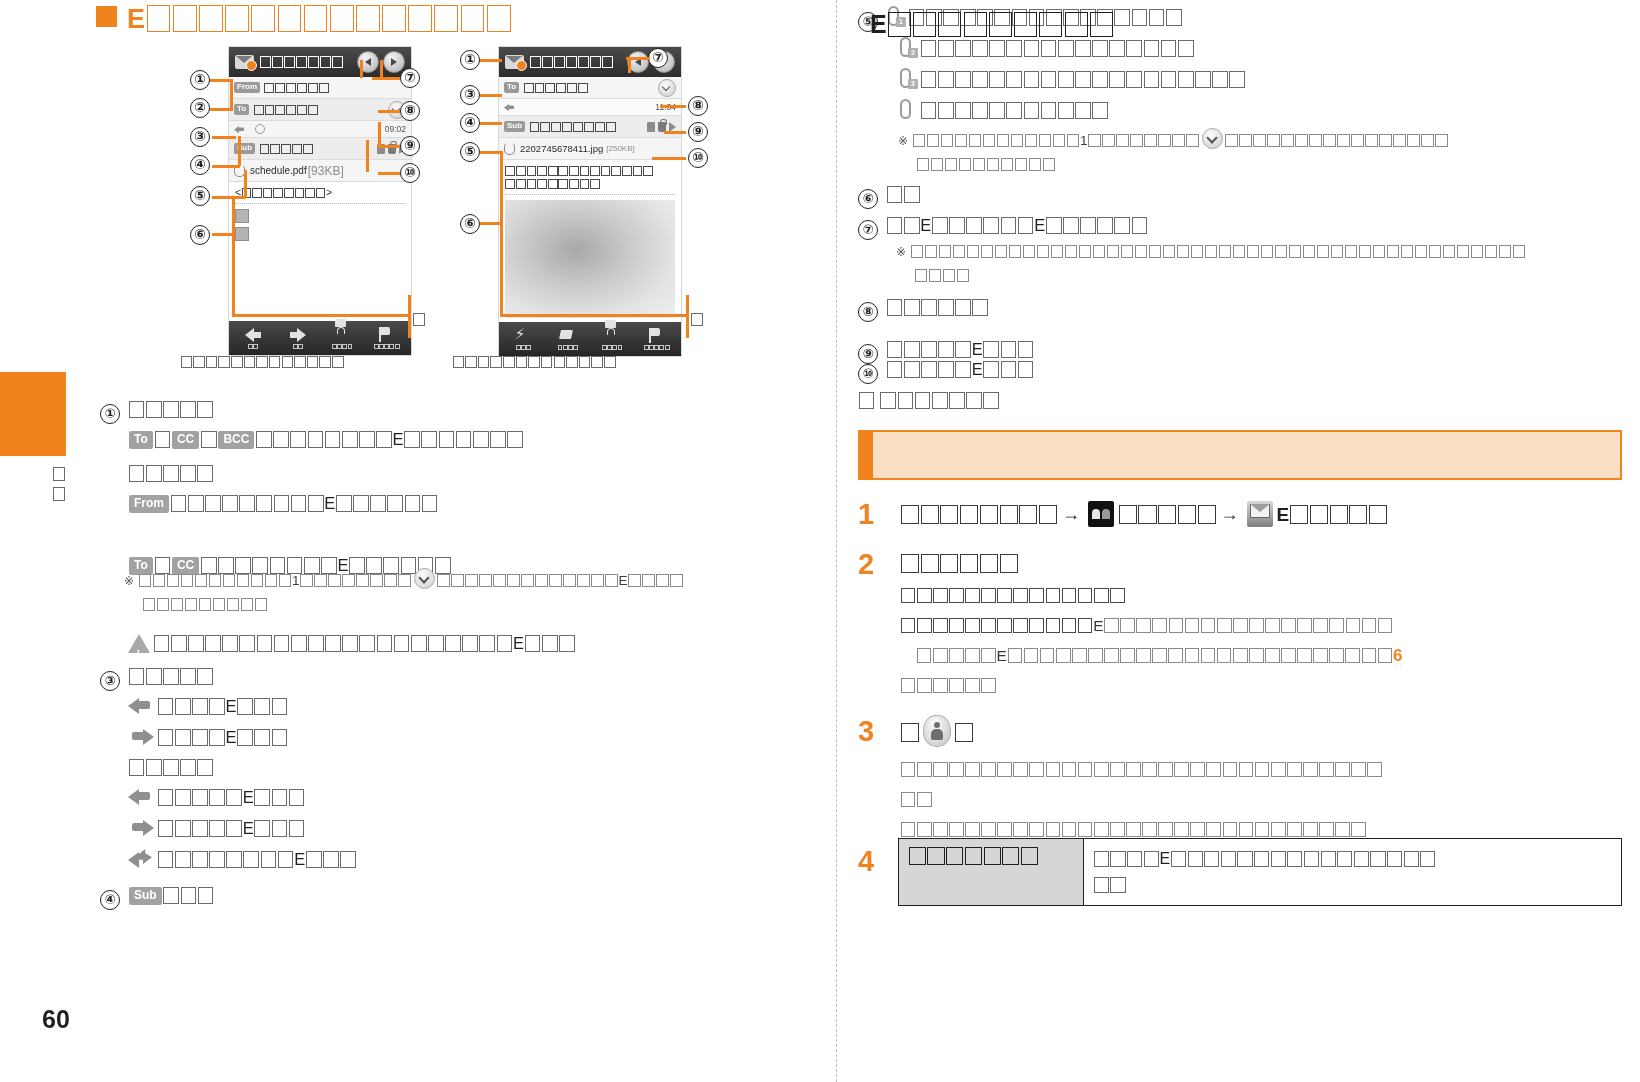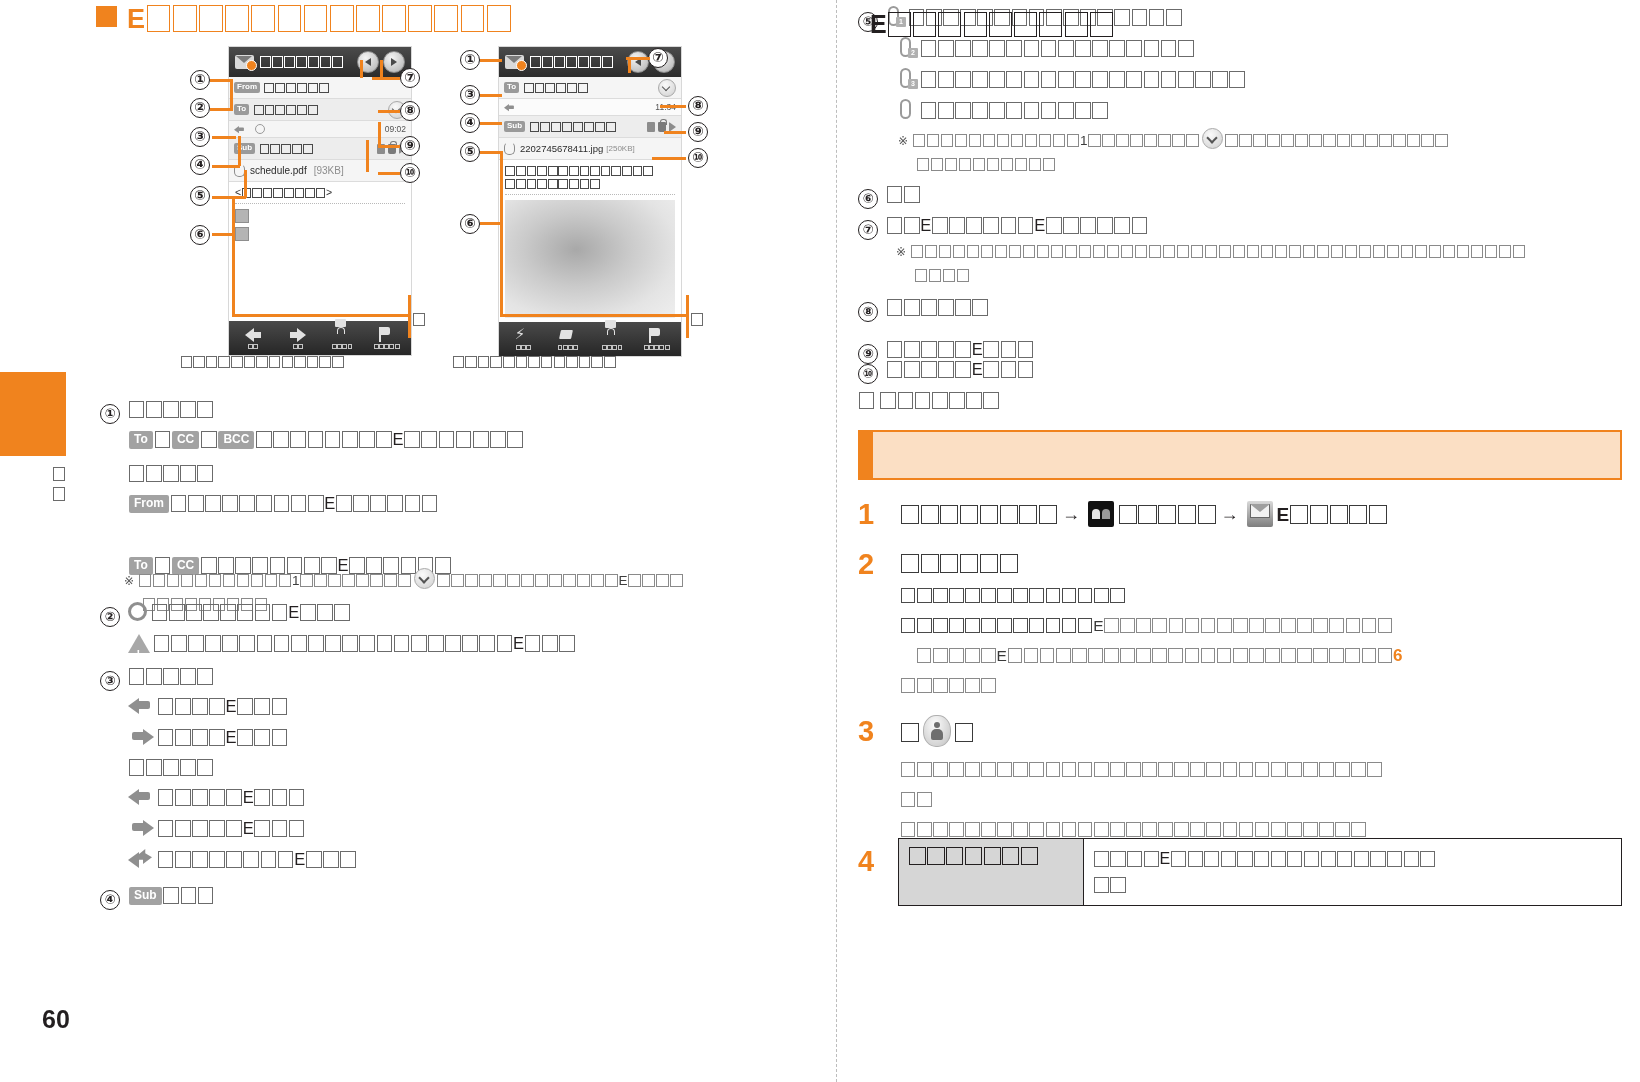--- a/index.html
+++ b/index.html
@@ -263,21 +263,21 @@
       <span class="txt"><span class="tofu"></span><span class="tofu"></span><span class="tofu"></span><span class="tofu"></span><span class="tofu"></span></span>
       <span class="right">
         <span class="mini"></span>
         <span class="mini lock"></span>
         <span class="mini flag"></span>
       </span>
     </div>
     <div class="ph-row">
       <span class="mini clip" style="margin-right:5px"></span>
       <span style="font-size:10px;color:#2b2b2b;">schedule.pdf</span>
-      <span style="font-size:10px;color:#8d8d8d;margin-left:7px;">[93KB]</span>
+      <span style="font-size:12px;color:#8d8d8d;margin-left:1px;">[93KB]</span>
     </div>
     <div class="ph-body">
       <div class="bodytxt">&lt;<span class="tofu"></span><span class="tofu"></span><span class="tofu"></span><span class="tofu"></span><span class="tofu"></span><span class="tofu"></span><span class="tofu"></span><span class="tofu"></span>&gt;</div>
       <div class="dotline"></div>
       <div class="smallthumb"></div>
       <div class="smallthumb"></div>
       <div style="height:72px"></div>
     </div>
     <div class="ph-toolbar">
       <div class="tbitem">
@@ -443,23 +443,20 @@
     <div class="ltext"><span class="badge">From</span><span class="tofu"></span><span class="tofu"></span><span class="tofu"></span><span class="tofu"></span><span class="tofu"></span><span class="tofu"></span><span class="tofu"></span><span class="tofu"></span><span class="tofu"></span>E<span class="tofu"></span><span class="tofu"></span><span class="tofu"></span><span class="tofu"></span><span class="tofu"></span><span class="tofu"></span></div>
   </div>
   <div class="item" style="left:128px;top:518px;margin-top:32px;">
     <div class="ltext"><span class="badge">To</span><span class="tofu"></span><span class="badge">CC</span><span class="tofu"></span><span class="tofu"></span><span class="tofu"></span><span class="tofu"></span><span class="tofu"></span><span class="tofu"></span><span class="tofu"></span><span class="tofu"></span>E<span class="tofu"></span><span class="tofu"></span><span class="tofu"></span><span class="tofu"></span><span class="tofu"></span><span class="tofu"></span></div>
   </div>
   <div class="item" style="left:124px;top:551px;margin-top:17px;">
     <div class="note"><span class="x">※</span><span class="tofu lt"></span><span class="tofu lt"></span><span class="tofu lt"></span><span class="tofu lt"></span><span class="tofu lt"></span><span class="tofu lt"></span><span class="tofu lt"></span><span class="tofu lt"></span><span class="tofu lt"></span><span class="tofu lt"></span><span class="tofu lt"></span>1<span class="tofu lt"></span><span class="tofu lt"></span><span class="tofu lt"></span><span class="tofu lt"></span><span class="tofu lt"></span><span class="tofu lt"></span><span class="tofu lt"></span><span class="tofu lt"></span><span class="chev-inline"></span><span class="tofu lt"></span><span class="tofu lt"></span><span class="tofu lt"></span><span class="tofu lt"></span><span class="tofu lt"></span><span class="tofu lt"></span><span class="tofu lt"></span><span class="tofu lt"></span><span class="tofu lt"></span><span class="tofu lt"></span><span class="tofu lt"></span><span class="tofu lt"></span><span class="tofu lt"></span>E<span class="tofu lt"></span><span class="tofu lt"></span><span class="tofu lt"></span><span class="tofu lt"></span></div>
     <div class="note" style="margin-left:18px;"><span class="tofu lt"></span><span class="tofu lt"></span><span class="tofu lt"></span><span class="tofu lt"></span><span class="tofu lt"></span><span class="tofu lt"></span><span class="tofu lt"></span><span class="tofu lt"></span><span class="tofu lt"></span></div>
   </div>
 
-  <div class="item" style="left:100px;top:597px;">
-    <div class="ltext"><span class="inum">②</span><span class="circ-o"></span><span class="tofu"></span><span class="tofu"></span><span class="tofu"></span><span class="tofu"></span><span class="tofu"></span><span class="tofu"></span><span class="tofu"></span><span class="tofu"></span>E<span class="tofu"></span><span class="tofu"></span><span class="tofu"></span></div>
-  </div>
   <div class="item" style="left:128px;top:628px;">
     <div class="ltext"><span class="warn-tri"></span><span class="tofu"></span><span class="tofu"></span><span class="tofu"></span><span class="tofu"></span><span class="tofu"></span><span class="tofu"></span><span class="tofu"></span><span class="tofu"></span><span class="tofu"></span><span class="tofu"></span><span class="tofu"></span><span class="tofu"></span><span class="tofu"></span><span class="tofu"></span><span class="tofu"></span><span class="tofu"></span><span class="tofu"></span><span class="tofu"></span><span class="tofu"></span><span class="tofu"></span><span class="tofu"></span>E<span class="tofu"></span><span class="tofu"></span><span class="tofu"></span></div>
   </div>
 
   <div class="item" style="left:100px;top:661px;">
     <div class="ltext"><span class="inum">③</span><span class="tofu"></span><span class="tofu"></span><span class="tofu"></span><span class="tofu"></span><span class="tofu"></span></div>
   </div>
   <div class="item" style="left:128px;top:691px;">
     <div class="ltext"><span class="gicon-l"></span><span class="tofu"></span><span class="tofu"></span><span class="tofu"></span><span class="tofu"></span>E<span class="tofu"></span><span class="tofu"></span><span class="tofu"></span></div>
   </div>

